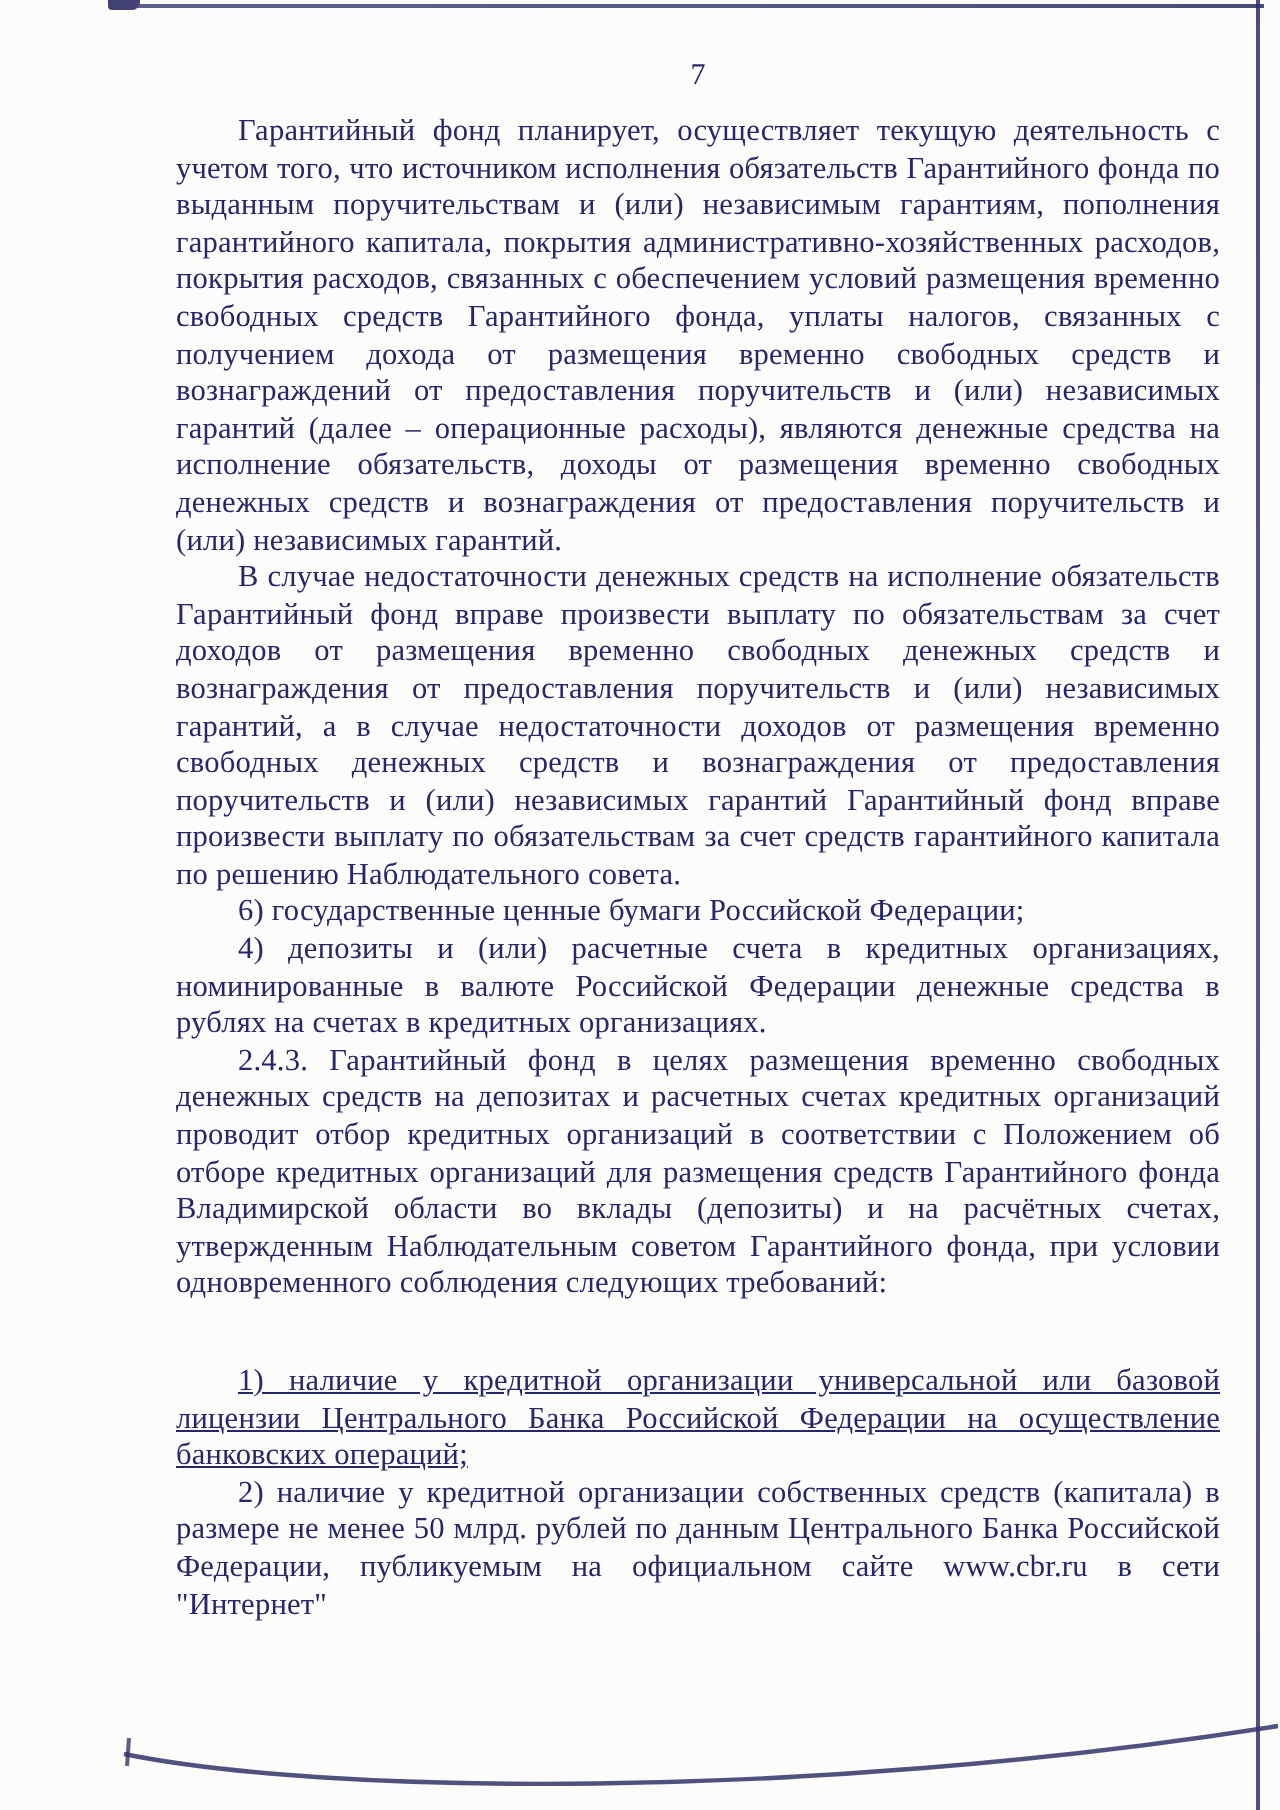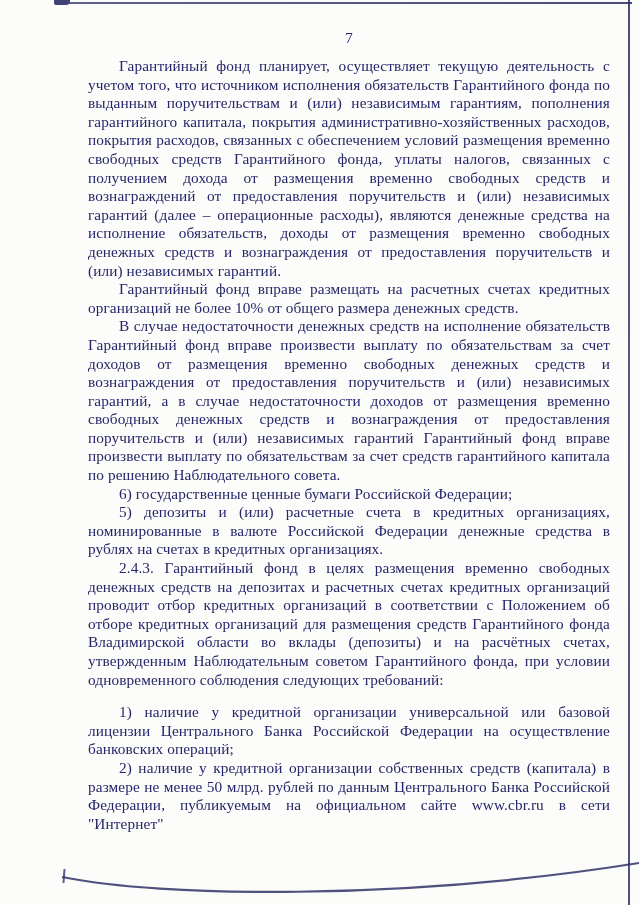--- a/index.html
+++ b/index.html
@@ -80,42 +80,42 @@
     font-size: 15.3px;
     line-height: 18.6px;
     text-align: justify;
     text-align-last: left;
     letter-spacing: 0.1px;
   }
   .page p.indent {
     text-indent: 31px;
   }
   .page p.space-before {
-    margin-top: 14px;
+    margin-top: 30px;
+    text-decoration: underline;
   }
 </style>
 </head>
 <body>
 
 <div class="sheet">
 
   <div class="artifact-top-blob"></div>
   <div class="artifact-top-line"></div>
   <div class="artifact-right-line"></div>
   <div class="artifact-bottom-tick"></div>
   <svg class="artifact-bottom-curve" viewBox="0 0 640 50" xmlns="http://www.w3.org/2000/svg">
     <path d="M 62 22 C 160 42, 400 46, 639 8" stroke="#32326a" stroke-width="2.2" fill="none" opacity="0.85"></path>
   </svg>
 
   <div class="page">
     <div class="page-number">7</div>
 
     <p class="indent">Гарантийный фонд планирует, осуществляет текущую деятельность с учетом того, что источником исполнения обязательств Гарантийного фонда по выданным поручительствам и (или) независимым гарантиям, пополнения гарантийного капитала, покрытия административно-хозяйственных расходов, покрытия расходов, связанных с обеспечением условий размещения временно свободных средств Гарантийного фонда, уплаты налогов, связанных с получением дохода от размещения временно свободных средств и вознаграждений от предоставления поручительств и (или) независимых гарантий (далее – операционные расходы), являются денежные средства на исполнение обязательств, доходы от размещения временно свободных денежных средств и вознаграждения от предоставления поручительств и (или) независимых гарантий.</p>
-    <p class="indent">Гарантийный фонд вправе размещать на расчетных счетах кредитных организаций не более 10% от общего размера денежных средств.</p>
     <p class="indent">В случае недостаточности денежных средств на исполнение обязательств Гарантийный фонд вправе произвести выплату по обязательствам за счет доходов от размещения временно свободных денежных средств и вознаграждения от предоставления поручительств и (или) независимых гарантий, а в случае недостаточности доходов от размещения временно свободных денежных средств и вознаграждения от предоставления поручительств и (или) независимых гарантий Гарантийный фонд вправе произвести выплату по обязательствам за счет средств гарантийного капитала по решению Наблюдательного совета.</p>
     <p class="indent">6) государственные ценные бумаги Российской Федерации;</p>
-    <p class="indent">5) депозиты и (или) расчетные счета в кредитных организациях, номинированные в валюте Российской Федерации денежные средства в рублях на счетах в кредитных организациях.</p>
+    <p class="indent">4) депозиты и (или) расчетные счета в кредитных организациях, номинированные в валюте Российской Федерации денежные средства в рублях на счетах в кредитных организациях.</p>
     <p class="indent">2.4.3. Гарантийный фонд в целях размещения временно свободных денежных средств на депозитах и расчетных счетах кредитных организаций проводит отбор кредитных организаций в соответствии с Положением об отборе кредитных организаций для размещения средств Гарантийного фонда Владимирской области во вклады (депозиты) и на расчётных счетах, утвержденным Наблюдательным советом Гарантийного фонда, при условии одновременного соблюдения следующих требований:</p>
     <p class="indent space-before">1) наличие у кредитной организации универсальной или базовой лицензии Центрального Банка Российской Федерации на осуществление банковских операций;</p>
     <p class="indent">2) наличие у кредитной организации собственных средств (капитала) в размере не менее 50 млрд. рублей по данным Центрального Банка Российской Федерации, публикуемым на официальном сайте www.cbr.ru в сети "Интернет"</p>
   </div>
 
 </div>
 
 </body></html>

